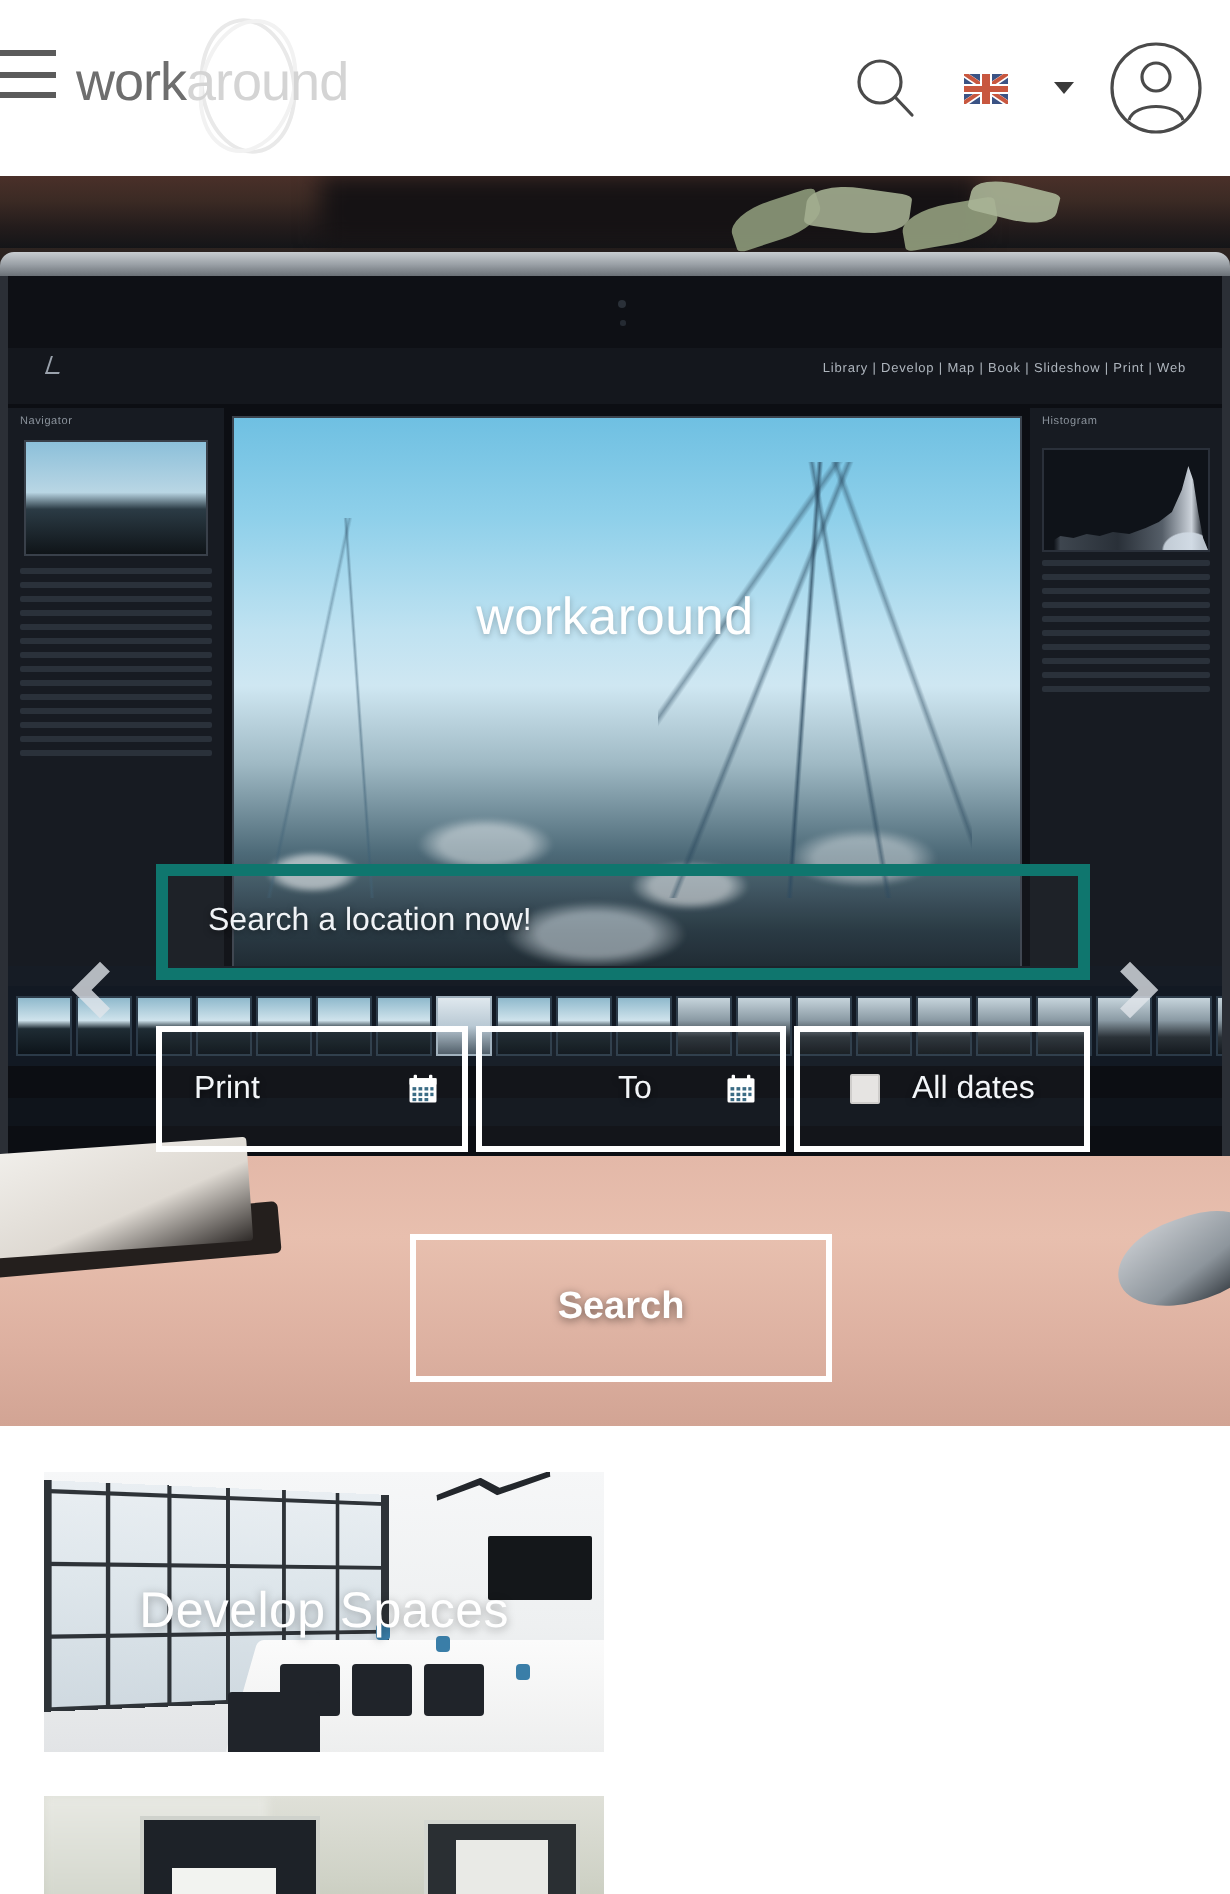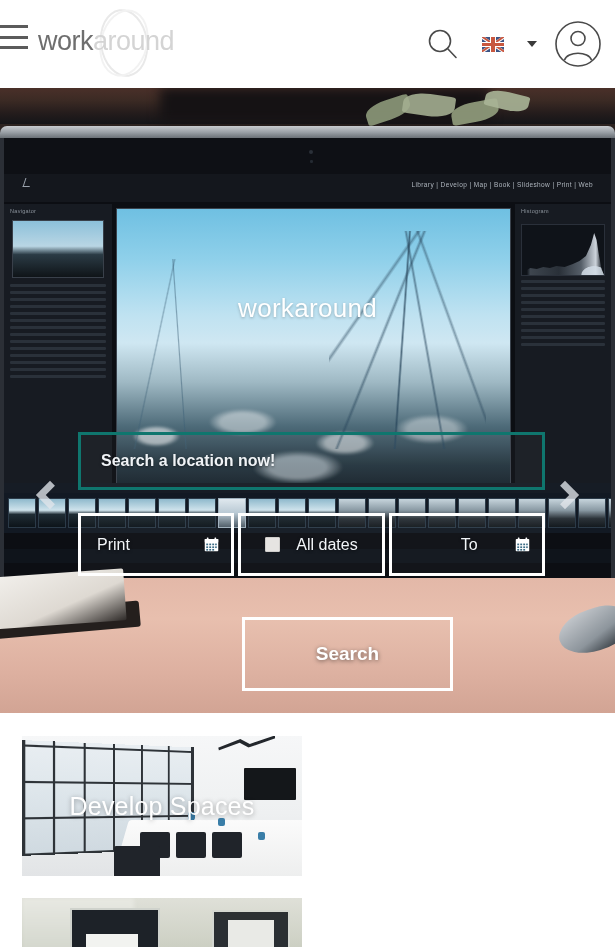--- a/index.html
+++ b/index.html
@@ -338,25 +338,24 @@
   .hero-sub {
     position: absolute; left: 0; right: 0; top: 272px;
     text-align: center;
     color: #ffffff; font-size: 15px; font-weight: 700;
     letter-spacing: 0.1px;
     text-shadow: 0 1px 4px rgba(0,0,0,.45);
   }
   .search-location {
     position: absolute; left: 78px; top: 344px;
     width: 467px; height: 58px;
-    border: 3px solid #0f766e;
+    border: 6px solid #0f766e;
     background: rgba(255,255,255,0.03);
     display: flex; align-items: center;
     cursor: text;
-    font-weight: bold;
   }
   .search-location .ph {
     padding-left: 20px;
     color: #f0f3f6; font-size: 16px;
     text-shadow: 0 1px 3px rgba(0,0,0,.5);
   }
   .date-row {
     position: absolute; left: 78px; top: 425px;
     width: 467px; height: 63px;
     display: flex;
@@ -387,21 +386,20 @@
     display: block;
     cursor: pointer;
   }
   .search-btn {
     position: absolute; left: 205px; top: 529px;
     width: 211px; height: 74px;
     border: 3px solid #ffffff;
     background: rgba(255,255,255,0.02);
     display: flex; align-items: center; justify-content: center;
     cursor: pointer;
-    margin-left: 37px;
   }
   .search-btn span {
     color: #ffffff; font-size: 19px; font-weight: 700;
     text-shadow: 0 1px 4px rgba(0,0,0,.5);
   }
 
   
   .cards {
     position: relative;
     width: 615px;
@@ -782,25 +780,20 @@
               <rect x="5.6" y="10" width="2" height="1.8"></rect>
             <rect x="8.8" y="10" width="2" height="1.8"></rect>
               <rect x="11.9" y="10" width="1.7" height="1.8"></rect>
             <rect x="2.4" y="12.8" width="2" height="1.7"></rect>
               <rect x="5.6" y="12.8" width="2" height="1.7"></rect>
             <rect x="8.8" y="12.8" width="2" height="1.7"></rect>
           </g>
         </svg>
       </div>
 
-      <div class="date-field alldates">
-        <span class="checkbox"></span>
-        <span class="lbl">All dates</span>
-      </div>
-
       <div class="date-field center">
         <span class="lbl">To</span>
         <svg class="cal-icon cal" viewBox="0 0 16 16">
           <rect x="0.8" y="2.2" width="14.4" height="13" rx="0.8" fill="#ffffff"></rect>
           <rect x="3" y="0.4" width="1.8" height="3" rx="0.6" fill="#ffffff"></rect>
           <rect x="11.2" y="0.4" width="1.8" height="3" rx="0.6" fill="#ffffff"></rect>
           <g fill="#3a6b84">
             <rect x="2.4" y="7" width="2" height="1.8"></rect>
               <rect x="5.6" y="7" width="2" height="1.8"></rect>
             <rect x="8.8" y="7" width="2" height="1.8"></rect>
@@ -809,20 +802,25 @@
               <rect x="5.6" y="10" width="2" height="1.8"></rect>
             <rect x="8.8" y="10" width="2" height="1.8"></rect>
               <rect x="11.9" y="10" width="1.7" height="1.8"></rect>
             <rect x="2.4" y="12.8" width="2" height="1.7"></rect>
               <rect x="5.6" y="12.8" width="2" height="1.7"></rect>
             <rect x="8.8" y="12.8" width="2" height="1.7"></rect>
           </g>
         </svg>
       </div>
 
+      <div class="date-field alldates">
+        <span class="checkbox"></span>
+        <span class="lbl">All dates</span>
+      </div>
+
     </div>
 
     <div class="search-btn">
       <span>Search</span>
     </div>
 
   </div>
 </div>
 
 <div class="cards">

